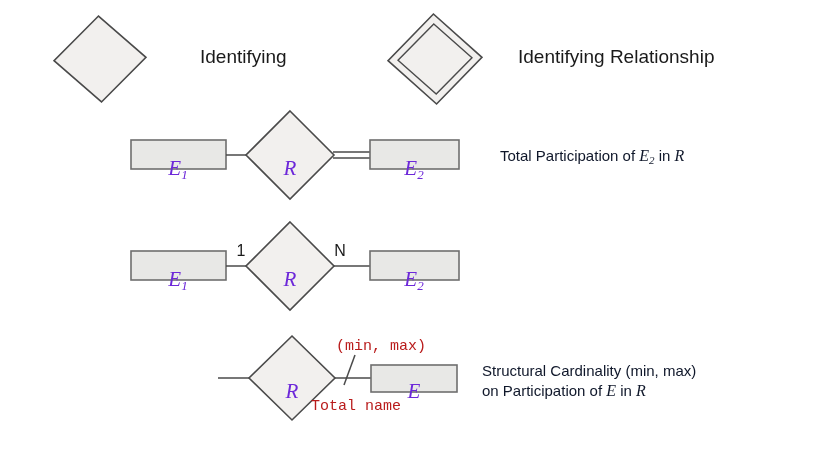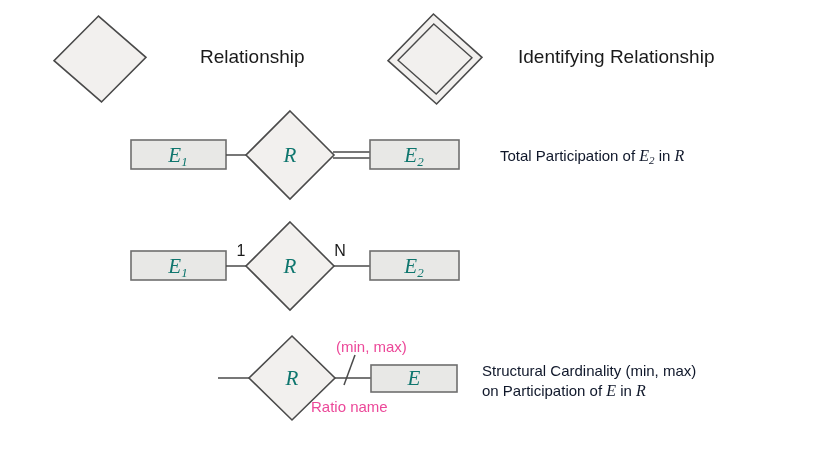--- a/index.html
+++ b/index.html
@@ -47,45 +47,46 @@
   .caption sub {
     font-family: "Liberation Serif", serif;
     font-style: italic;
     font-size: 11px;
     vertical-align: baseline;
     position: relative;
     top: 3px;
   }
   .node-label {
     position: absolute;
-    color: #0f766e;
+    color: #6d28d9;
     font-family: "Liberation Serif", serif;
     font-style: italic;
     font-size: 21px;
     white-space: pre;
     transform: translate(-50%, -50%);
+    margin-top: 13px;
   }
   .node-label sub {
     font-size: 13px;
     vertical-align: baseline;
     position: relative;
     top: 4px;
   }
   .card-label {
     position: absolute;
     color: #1a1a1a;
     font-family: "Liberation Sans", sans-serif;
     font-size: 16px;
     white-space: pre;
     transform: translate(-50%, -50%);
   }
   .annot {
     position: absolute;
-    color: #ec4899;
-    font-family: Liberation Sans, sans-serif;
+    color: #b91c1c;
+    font-family: Liberation Mono, monospace;
     font-size: 15px;
     white-space: pre;
   }
 </style>
 </head>
 <body>
 
 <div id="canvas">
 
   <svg class="layer" viewBox="0 0 834 455" xmlns="http://www.w3.org/2000/svg">
@@ -130,21 +131,21 @@
       <polygon points="292,336 335,378 292,420 249,378" fill="#f2f0ee" stroke="#4a4a4a" stroke-width="1.6"></polygon>
 
       <line x1="334" y1="378" x2="372" y2="378" stroke="#4a4a4a" stroke-width="1.5"></line>
 
       <line x1="355" y1="355" x2="344" y2="385" stroke="#4a4a4a" stroke-width="1.5"></line>
 
       <rect x="371" y="365" width="86" height="27" fill="#e8e8e6" stroke="#6e6e6e" stroke-width="1.6"></rect>
     </g>
   </svg>
 
-  <div class="legend-label" style="left:200px; top:46px;">Relationship</div>
+  <div class="legend-label" style="left:200px; top:46px;">Identifying</div>
 
   <div class="legend-label" style="left:518px; top:46px;">Identifying Relationship</div>
 
   <div class="node-label" style="left:178px; top:155px;"><span>E</span><sub>1</sub></div>
 
   <div class="node-label" style="left:290px; top:155px;">R</div>
 
   <div class="node-label" style="left:414px; top:155px;"><span>E</span><sub>2</sub></div>
 
   <div class="caption" style="left:500px; top:146px;"><span>Total Participation of </span><i>E</i><sub>2</sub><span> in </span><i>R</i></div>
@@ -159,17 +160,17 @@
 
   <div class="card-label" style="left:340px; top:251px;">N</div>
 
 
   <div class="node-label" style="left:292px; top:378px;">R</div>
 
   <div class="node-label" style="left:414px; top:378px;">E</div>
 
   <div class="annot" style="left:336px; top:338px;">(min, max)</div>
 
-  <div class="annot" style="left:311px; top:398px;">Ratio name</div>
+  <div class="annot" style="left:311px; top:398px;">Total name</div>
 
   <div class="caption" style="left:482px; top:361px;"><div>Structural Cardinality (min, max)</div><div><span>on Participation of </span><i>E</i><span> in </span><i>R</i></div></div>
 
 </div>
 
 </body></html>

